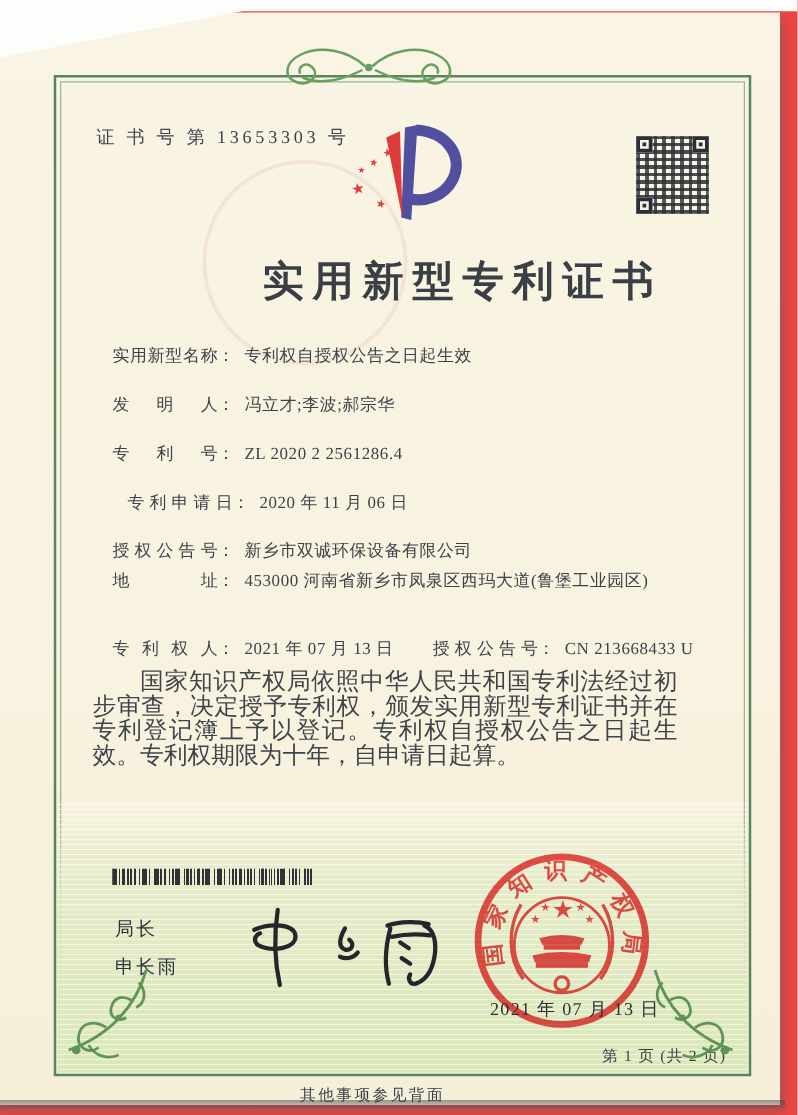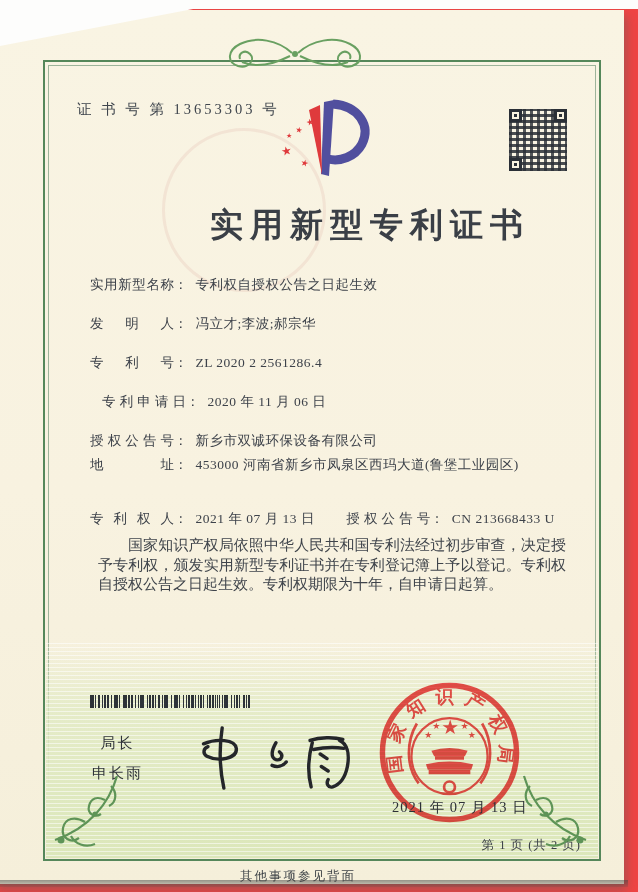--- a/index.html
+++ b/index.html
@@ -36,31 +36,31 @@
     font-size:33px;font-weight:700;letter-spacing:7px;color:#3a3f46;margin:0;padding-left:48px;}
   
   .fields{position:absolute;left:45px;top:214px;width:500px;}
   .frow{position:absolute;left:0;white-space:nowrap;font-size:13.5px;color:#3d424a;}
   .fpair{display:inline-block;}
   .fpair2{display:inline-block;margin-left:28px;}
   .flabel{display:inline-block;width:84px;text-align:justify;text-align-last:justify;vertical-align:bottom;}
   .fcolon{display:inline-block;}
   .fvalue{display:inline-block;margin-left:8px;letter-spacing:.5px;}
   
-  .paras{position:absolute;left:53px;top:474px;width:468px;font-size:15px;line-height:19.5px;
+  .paras{position:absolute;left:29px;top:474px;width:468px;font-size:19px;line-height:19.5px;
     color:#3f444b;text-align:justify;}
   .paras p{margin:0;text-indent:2em;}
   
   .barcode{position:absolute;left:45px;top:633px;width:160px;height:13px;
     background:
       repeating-linear-gradient(90deg, #2e3338 0 1px, rgba(0,0,0,0) 1px 2px, #2e3338 2px 4px, rgba(0,0,0,0) 4px 5px, #2e3338 5px 6px, rgba(0,0,0,0) 6px 9px, #2e3338 9px 10px, rgba(0,0,0,0) 10px 12px),
       repeating-linear-gradient(90deg, #2e3338 0 2px, rgba(0,0,0,0) 2px 8px, #2e3338 8px 9px, rgba(0,0,0,0) 9px 17px);}
   .signer{position:absolute;left:47px;top:672px;font-size:15px;color:#2f3338;
     font-family:"Liberation Sans","DejaVu Sans",sans-serif;}
-  .signer div{margin-bottom:11px;letter-spacing:2px;text-align:center;}
+  .signer div{margin-bottom:11px;letter-spacing:2px;}
   .signature{position:absolute;left:146px;top:658px;width:170px;height:76px;}
   .seal{position:absolute;left:332px;top:618px;width:145px;height:145px;mix-blend-mode:multiply;opacity:.92;}
   .seal-date{position:absolute;left:347px;top:736px;font-size:14.5px;letter-spacing:1px;color:#2d3136;z-index:5;}
   .page-num{position:absolute;left:-18px;top:775px;width:100%;text-align:right;font-size:12.5px;color:#3c4148;letter-spacing:1px;}
   
   .ornament{position:absolute;left:218px;top:22px;width:166px;height:42px;}
   .corner{position:absolute;width:78px;height:84px;}
   .corner-l{left:51px;top:760px;}
   .corner-r{left:524px;top:760px;transform:scaleX(-1);}
   .footer-note{position:absolute;left:-11px;top:858px;width:100%;text-align:center;

